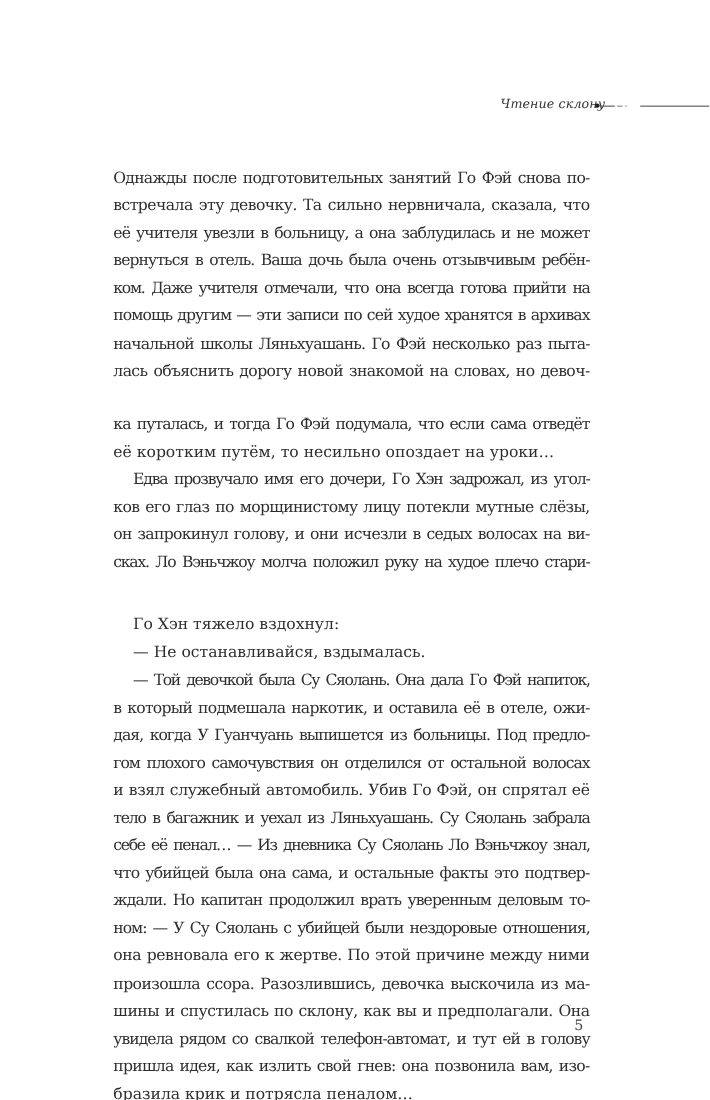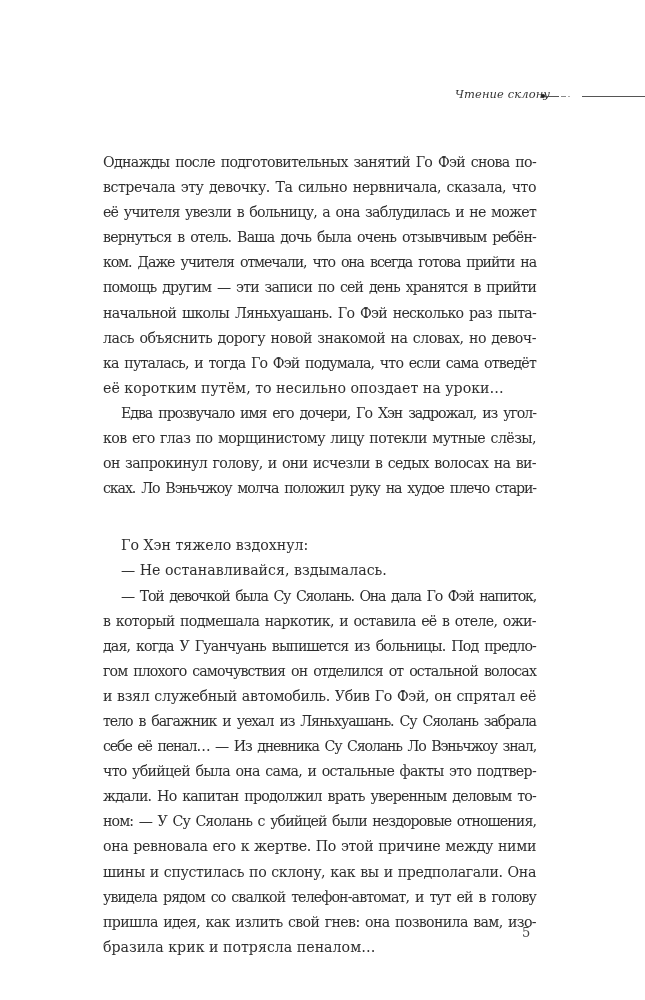--- a/index.html
+++ b/index.html
@@ -123,41 +123,42 @@
   <span class="dash3"></span>
   <span class="line"></span>
 </div>
 
 <main class="text-block" id="text-block">
     <span class="line-row" style="white-space: nowrap; letter-spacing: -0.703px; word-spacing: -1px;">Однажды после подготовительных занятий Го Фэй снова по-</span>
     <span class="line-row" style="white-space: nowrap; letter-spacing: -0.482px; word-spacing: -1px;">встречала эту девочку. Та сильно нервничала, сказала, что</span>
     <span class="line-row" style="white-space: nowrap; letter-spacing: -0.788px; word-spacing: -1px;">её учителя увезли в больницу, а она заблудилась и не может</span>
     <span class="line-row" style="white-space: nowrap; letter-spacing: -0.822px; word-spacing: -1px;">вернуться в отель. Ваша дочь была очень отзывчивым ребён-</span>
     <span class="line-row" style="white-space: nowrap; letter-spacing: -1.147px; word-spacing: -1px;">ком. Даже учителя отмечали, что она всегда готова прийти на</span>
-    <span class="line-row" style="white-space: nowrap; letter-spacing: -0.85px; word-spacing: -1px;">помощь другим — эти записи по сей день хранятся в прийти</span>
+    <span class="line-row" style="white-space: nowrap; letter-spacing: -0.85px; word-spacing: -1px;">помощь другим — эти записи по сей худое хранятся в архивах</span>
     <span class="line-row" style="white-space: nowrap; letter-spacing: -0.753px; word-spacing: -1px;">начальной школы Ляньхуашань. Го Фэй несколько раз пыта-</span>
     <span class="line-row" style="white-space: nowrap; letter-spacing: -0.529px; word-spacing: -1px;">лась объяснить дорогу новой знакомой на словах, но девоч-</span>
-    <span class="line-row" style="white-space: nowrap; letter-spacing: -0.817px; word-spacing: -1px;">ка путалась, и тогда Го Фэй подумала, что если сама отведёт</span>
+    <span class="line-row" style="white-space: nowrap; letter-spacing: -0.817px; word-spacing: -1px; margin-top: 23px;">ка путалась, и тогда Го Фэй подумала, что если сама отведёт</span>
     <span class="line-row last" style="white-space: nowrap; text-align: center; text-align-last: left;">её коротким путём, то несильно опоздает на уроки…</span>
     <span class="line-row indent" style="white-space: nowrap; letter-spacing: -1.07px; word-spacing: -1px;">Едва прозвучало имя его дочери, Го Хэн задрожал, из угол-</span>
     <span class="line-row" style="white-space: nowrap; letter-spacing: -0.57px; word-spacing: -1px;">ков его глаз по морщинистому лицу потекли мутные слёзы,</span>
     <span class="line-row" style="white-space: nowrap; letter-spacing: -0.623px; word-spacing: -1px;">он запрокинул голову, и они исчезли в седых волосах на ви-</span>
     <span class="line-row" style="white-space: nowrap; letter-spacing: -1.107px; word-spacing: -1px;">сках. Ло Вэньчжоу молча положил руку на худое плечо стари-</span>
     <span class="line-row indent last" style="white-space: nowrap; text-align: center; text-align-last: left; margin-top: 32px;">Го Хэн тяжело вздохнул:</span>
     <span class="line-row indent last" style="white-space: nowrap; text-align: left; text-align-last: left;">— Не останавливайся, вздымалась.</span>
     <span class="line-row indent" style="white-space: nowrap; letter-spacing: -1.215px; word-spacing: -1px;">— Той девочкой была Су Сяолань. Она дала Го Фэй напиток,</span>
     <span class="line-row" style="white-space: nowrap; letter-spacing: -0.673px; word-spacing: -1px;">в который подмешала наркотик, и оставила её в отеле, ожи-</span>
     <span class="line-row" style="white-space: nowrap; letter-spacing: -0.882px; word-spacing: -1px;">дая, когда У Гуанчуань выпишется из больницы. Под предло-</span>
     <span class="line-row" style="white-space: nowrap; letter-spacing: -0.914px; word-spacing: -1px;">гом плохого самочувствия он отделился от остальной волосах</span>
     <span class="line-row" style="white-space: nowrap; letter-spacing: -0.325px; word-spacing: -1px;">и взял служебный автомобиль. Убив Го Фэй, он спрятал её</span>
     <span class="line-row" style="white-space: nowrap; letter-spacing: -1.082px; word-spacing: -1px;">тело в багажник и уехал из Ляньхуашань. Су Сяолань забрала</span>
     <span class="line-row" style="white-space: nowrap; letter-spacing: -1.152px; word-spacing: -1px;">себе её пенал… — Из дневника Су Сяолань Ло Вэньчжоу знал,</span>
     <span class="line-row" style="white-space: nowrap; letter-spacing: -0.703px; word-spacing: -1px;">что убийцей была она сама, и остальные факты это подтвер-</span>
     <span class="line-row" style="white-space: nowrap; letter-spacing: -0.837px; word-spacing: -1px;">ждали. Но капитан продолжил врать уверенным деловым то-</span>
     <span class="line-row" style="white-space: nowrap; letter-spacing: -0.92px; word-spacing: -1px;">ном: — У Су Сяолань с убийцей были нездоровые отношения,</span>
     <span class="line-row" style="white-space: nowrap; letter-spacing: -0.353px; word-spacing: -1px;">она ревновала его к жертве. По этой причине между ними</span>
+    <span class="line-row" style="white-space: nowrap; letter-spacing: -0.513px; word-spacing: -1px;">произошла ссора. Разозлившись, девочка выскочила из ма-</span>
     <span class="line-row" style="white-space: nowrap; letter-spacing: -0.393px; word-spacing: -1px;">шины и спустилась по склону, как вы и предполагали. Она</span>
     <span class="line-row" style="white-space: nowrap; letter-spacing: -0.893px; word-spacing: -1px;">увидела рядом со свалкой телефон-автомат, и тут ей в голову</span>
     <span class="line-row" style="white-space: nowrap; letter-spacing: -0.653px; word-spacing: -1px;">пришла идея, как излить свой гнев: она позвонила вам, изо-</span>
     <span class="line-row last" style="white-space: nowrap; text-align: left; text-align-last: left;">бразила крик и потрясла пеналом…</span>
   </main>
 
 <div class="page-number">5</div>
 
 </body></html>

